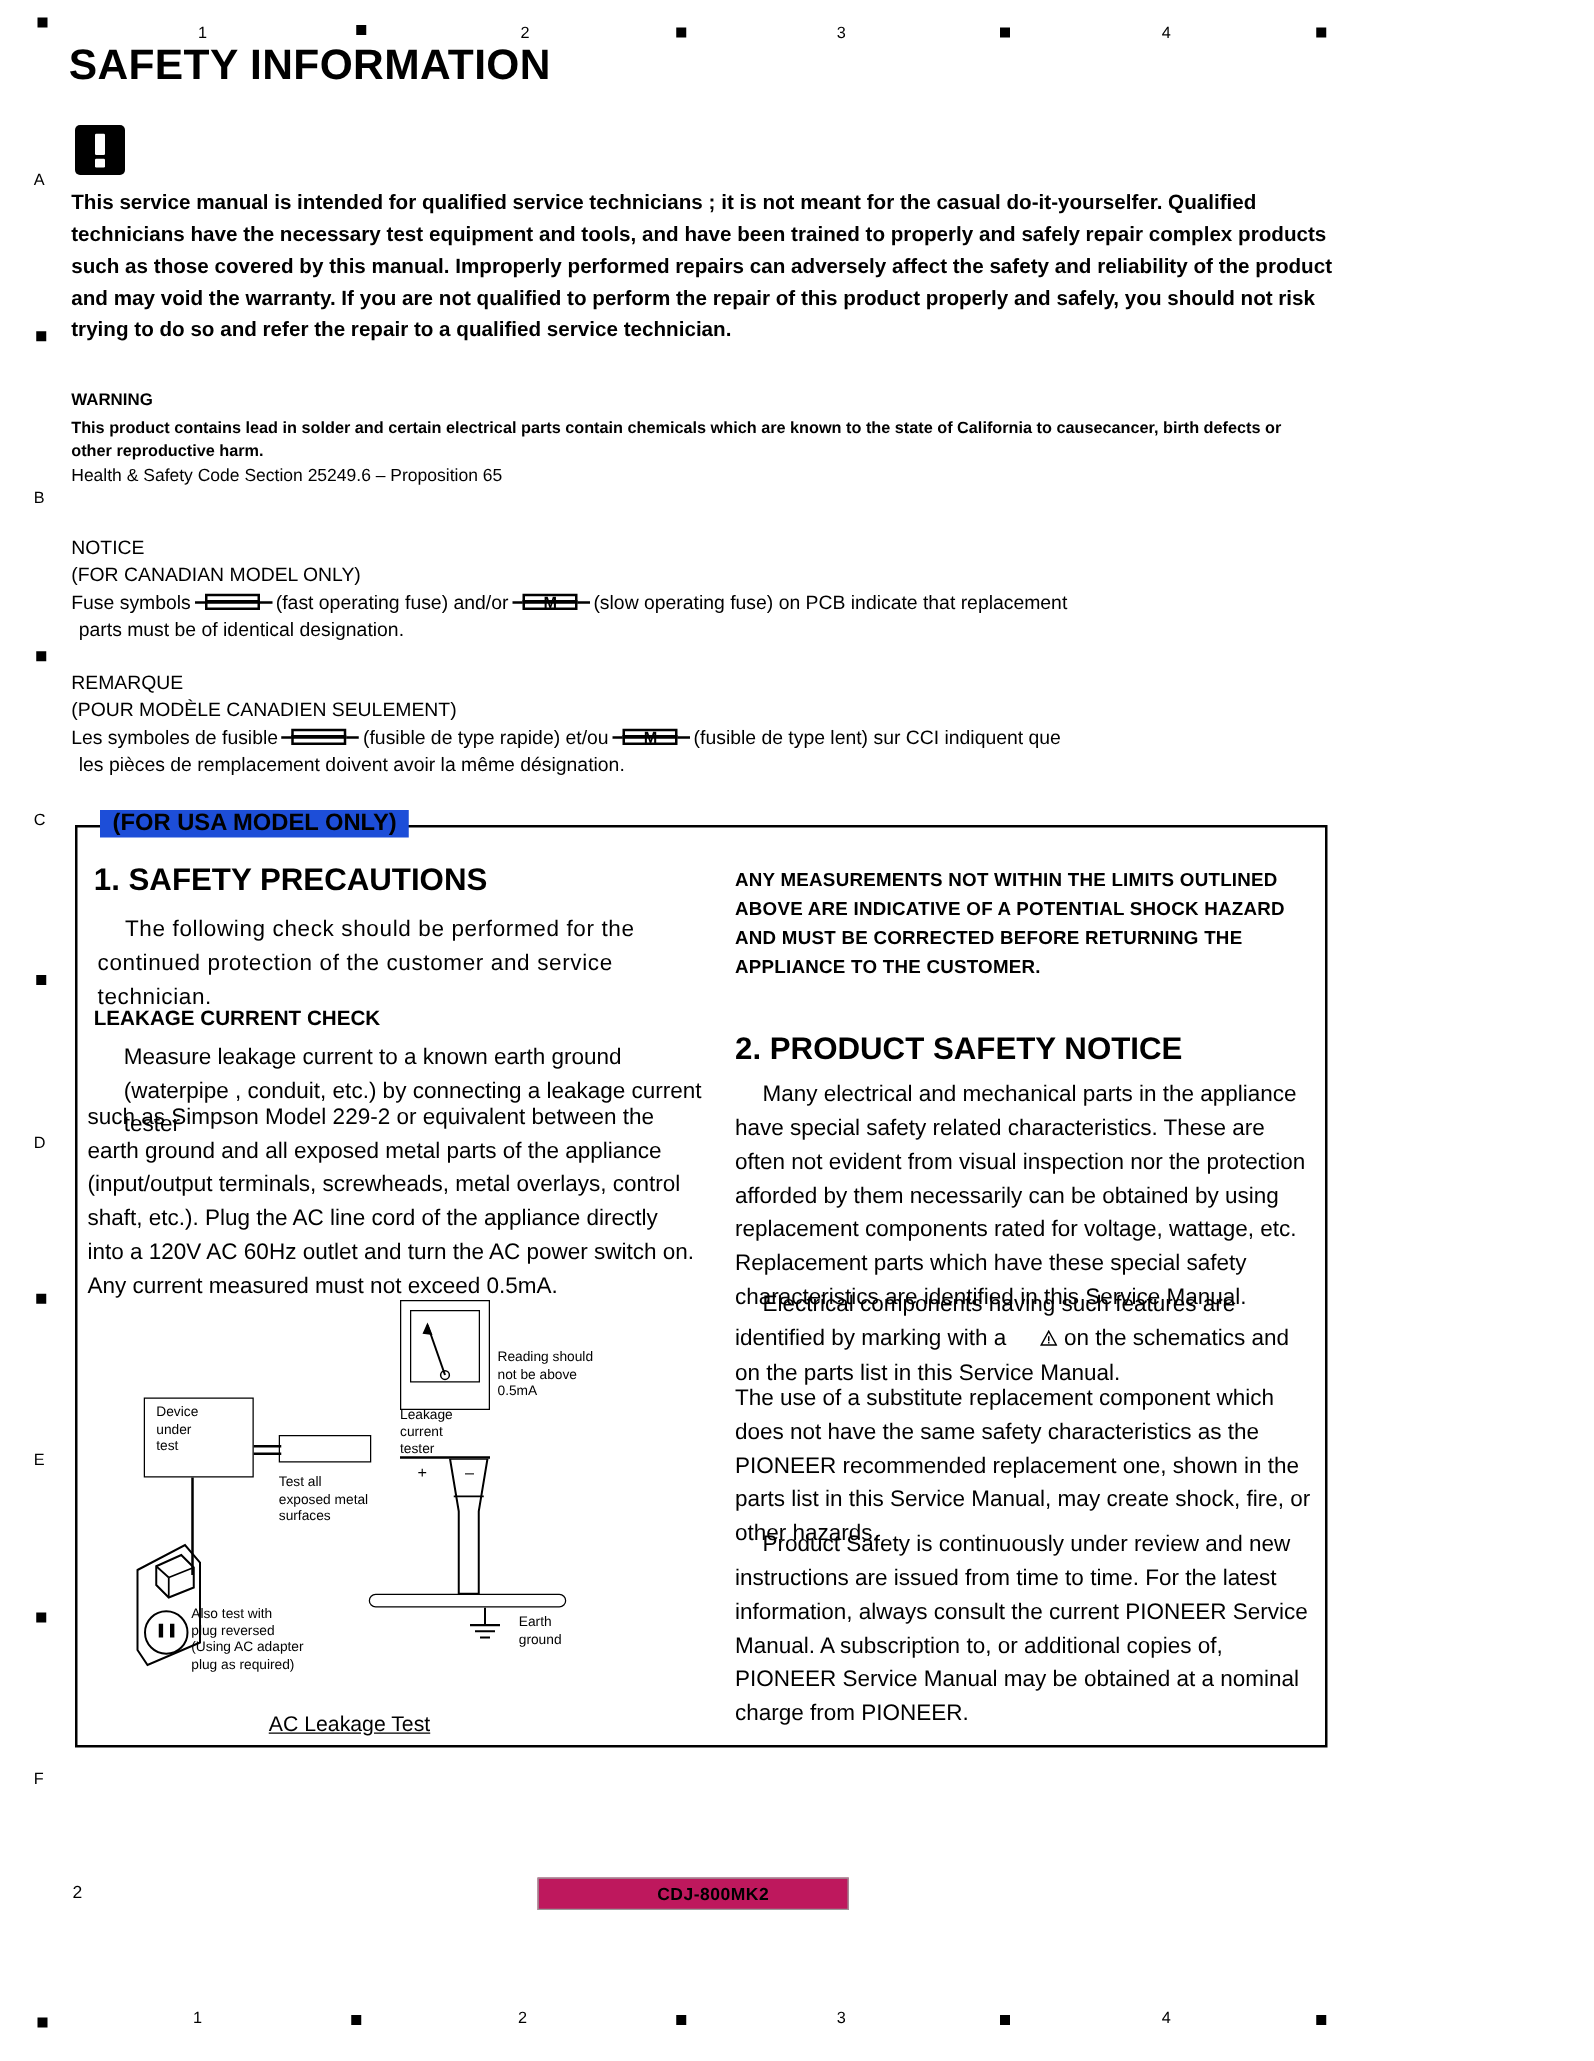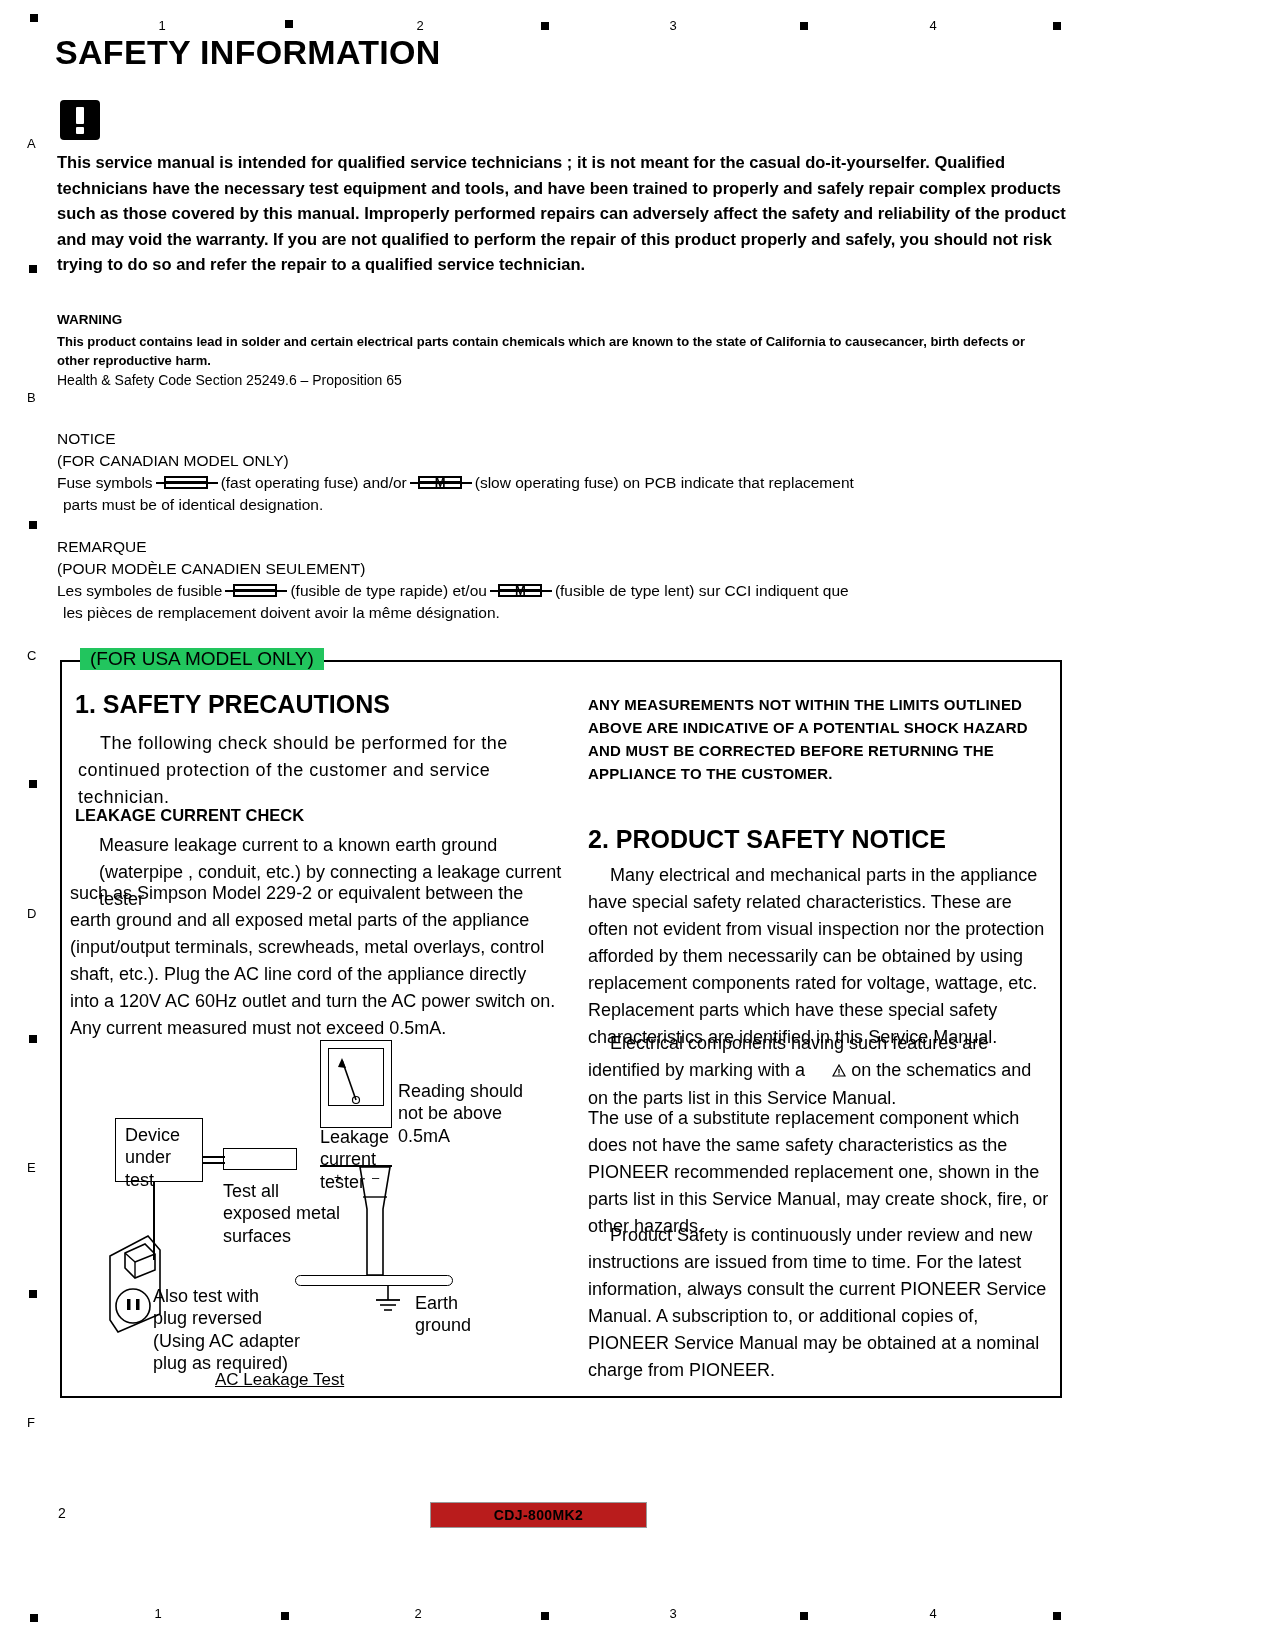--- a/index.html
+++ b/index.html
@@ -177,24 +177,24 @@
     top: 660px;
     width: 1002px;
     height: 738px;
     border: 2px solid #000;
     box-sizing: border-box;
   }
   .usa-legend {
     position: absolute;
     left: 80px;
     top: 648px;
-    background: #22c55e;
+    background: #1d4ed8;
     padding: 0 10px;
     font-size: 19px;
-    font-weight: normal;
+    font-weight: bold;
     text-align: center;
   }
 
   .h-sec {
     position: absolute;
     font-size: 25px;
     font-weight: bold;
   }
   .body-text {
     position: absolute;
@@ -217,21 +217,21 @@
   
   .diagram {
     position: absolute;
     left: 95px;
     top: 1030px;
     width: 470px;
     height: 370px;
   }
   .dg-label {
     position: absolute;
-    font-size: 18px;
+    font-size: 11px;
     line-height: 1.24;
   }
   .dg-box {
     position: absolute;
     border: 1.6px solid #000;
     background: #fff;
     box-sizing: border-box;
   }
   .dg-line {
     position: absolute;
@@ -249,27 +249,28 @@
     left: 58px;
     top: 1505px;
     font-size: 14px;
   }
   .model-tag {
     position: absolute;
     left: 430px;
     top: 1502px;
     width: 215px;
     height: 24px;
-    background: #b91c1c;
+    background: #be185d;
     border: 1px solid #9a9a9a;
     font-size: 14px;
     font-weight: bold;
     text-align: center;
     line-height: 24px;
     letter-spacing: 0.4px;
+    padding-left: 32px;
   }
 </style>
 </head>
 <body>
 
 <div class="page">
 
   <div class="tick" style="left:30px; top:14px;"></div>
   <div class="col-num" style="left:147px; top:18px;">1</div>
   <div class="tick" style="left:285px; top:20px;"></div>

